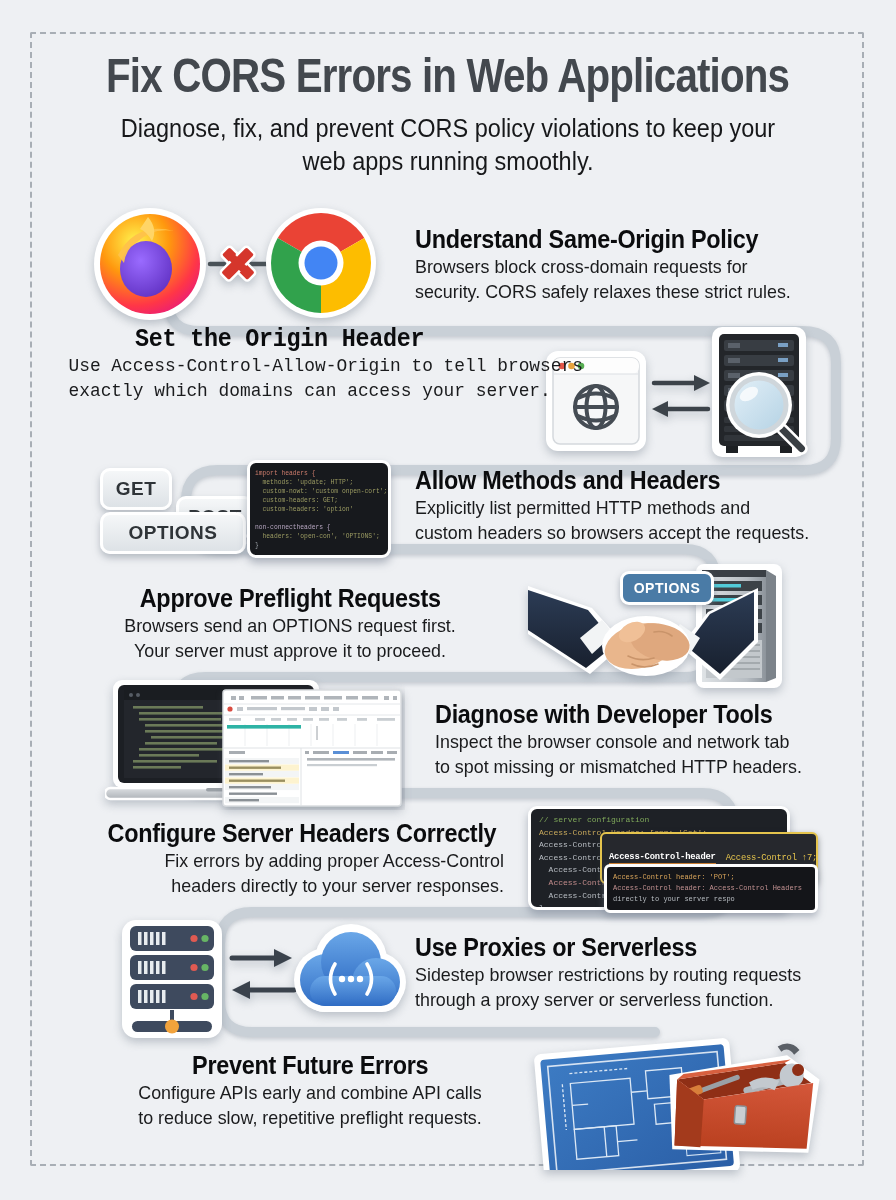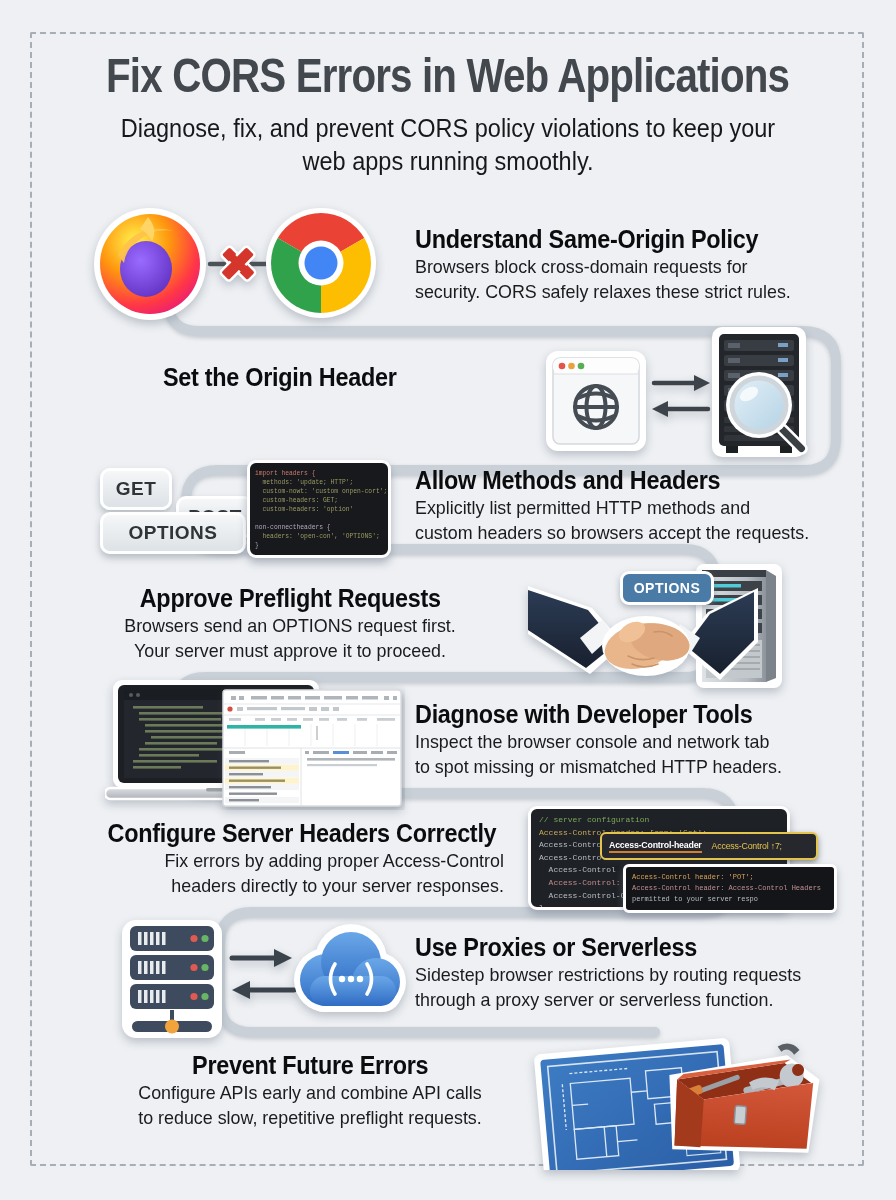--- a/index.html
+++ b/index.html
@@ -33,25 +33,25 @@
   .code3 div:nth-child(1){color:#c97a6a;}
   .code3 div:nth-child(2),.code3 div:nth-child(3),.code3 div:nth-child(4),.code3 div:nth-child(5){color:#9b9b62;}
   .code3 div:nth-child(7){color:#b6a6c0;}
   .code3 div:nth-child(8){color:#9b9b62;}
   .code6{background:#1e2126;padding:5px 8px;font-size:8px;line-height:12.6px;}
   .code6 .comment{color:#7fa85a;}
   .code6-lines{color:#b9bec4;}
   .code6-lines div:nth-child(1){color:#c8a95c;}
   .code6-lines div:nth-child(5){color:#c08a8a;}
   .hl-box{background:#26282d;border:2.5px solid #e5c44d;border-radius:6px;box-shadow:0 3px 6px rgba(40,45,50,.5);
-          font-family:Liberation Sans, sans-serif;font-size:8.8px;display:flex;align-items:center;padding:0 7px;white-space:nowrap;letter-spacing:-.2px;}
+          font-family:Liberation Mono, monospace;font-size:8.8px;display:flex;align-items:center;padding:12px 7px;white-space:nowrap;letter-spacing:-.2px;}
   .hl-left{color:#fff;font-weight:700;border-bottom:2px solid #d08030;padding-bottom:1px;}
   .hl-right{color:#e5c44d;margin-left:10px;}
   .tooltip-box{background:#141519;border:3px solid #ffffff;border-radius:6px;box-shadow:0 4px 7px rgba(120,130,145,.5);
-          font-family:"Liberation Mono",monospace;font-size:7px;line-height:11px;padding:5px 6px;white-space:nowrap;margin-left:19px;}
+          font-family:"Liberation Mono",monospace;font-size:7px;line-height:11px;padding:5px 6px;white-space:nowrap;}
   .tooltip-box div:nth-child(1){color:#d8a45a;}
   .tooltip-box div:nth-child(2){color:#c09090;}
   .tooltip-box div:nth-child(3){color:#b8bdc2;}
   
   .badge{background:#4a7ba6;border:3px solid #fff;border-radius:9px;box-shadow:0 3px 6px rgba(110,120,135,.5);
          color:#fff;font-weight:700;font-size:14px;display:flex;align-items:center;justify-content:center;letter-spacing:.5px;}
   .shadow{filter:drop-shadow(0 4px 5px rgba(123,133,147,.45));}
 </style>
 </head>
 <body>
@@ -113,22 +113,26 @@
   </g>
 </svg>
 <div class="abs left-block" style="left:415px;top:224px;z-index:3;">
   <div class="step-heading"><span class="ln">Understand Same-Origin Policy</span></div>
   <div class="step-body">
       <div>Browsers block cross-domain requests for</div>
       <div>security. CORS safely relaxes these strict rules.</div>
     </div>
 </div>
 
-<div class="abs center-block" style="left:55px;top:362px;width:450px;z-index:3;">
+<div class="abs center-block" style="left:55px;top:324px;width:450px;z-index:3;font-family:Liberation Mono, monospace;">
   <div class="step-heading"><span class="ln">Set the Origin Header</span></div>
+  <div class="step-body">
+      <div>Use Access-Control-Allow-Origin to tell browsers</div>
+      <div>exactly which domains can access your server.</div>
+    </div>
 </div>
 <svg class="abs shadow" style="left:540px;top:325px;z-index:2;" width="272" height="136" viewBox="0 0 272 136">
   <defs>
     <linearGradient id="lensG" x1="0" y1="0" x2="1" y2="1">
       <stop offset="0%" stop-color="#e3f0f8"></stop>
         <stop offset="100%" stop-color="#b4d2e4"></stop>
     </linearGradient>
   </defs>
 
   <g>
@@ -384,21 +388,21 @@
         <rect x="124" y="108" width="42" height="2.4" fill="#8a9095"></rect>
       <rect x="120" y="112.5" width="74" height="6.2" fill="#ffffff"></rect>
         <rect x="124" y="114.5" width="48" height="2.4" fill="#8a9095"></rect>
       <rect x="120" y="119" width="74" height="6.2" fill="#f3f5f6"></rect>
         <rect x="124" y="121" width="30" height="2.4" fill="#8a9095"></rect>
     </g>
     <rect x="202" y="80" width="88" height="2.6" fill="#b0b5ba"></rect>
     <rect x="202" y="86" width="70" height="2.2" fill="#c9ced2"></rect>
   </g>
 </svg>
-<div class="abs left-block" style="left:415px;top:699px;z-index:3;">
+<div class="abs left-block" style="left:435px;top:699px;z-index:3;">
   <div class="step-heading"><span class="ln">Diagnose with Developer Tools</span></div>
   <div class="step-body">
       <div>Inspect the browser console and network tab</div>
       <div>to spot missing or mismatched HTTP headers.</div>
     </div>
 </div>
 
 <div class="abs center-block" style="left:48px;top:818px;width:470px;z-index:3;text-align:right;">
   <div class="step-heading"><span class="ln">Configure Server Headers Correctly</span></div>
   <div class="step-body">
@@ -410,21 +414,21 @@
   <div class="comment">// server configuration</div>
   <div class="code6-lines" style="white-space:pre;"><div>Access-Control Header: [cpn: 'Get';</div><div>Access-Control</div><div>Access-Control:</div><div>  Access-Control</div><div>  Access-Control: headers;</div><div>  Access-Control-Control,</div><div>}</div></div>
 </div>
 <div class="abs hl-box" style="left:600px;top:832px;width:200px;height:24px;z-index:4;">
   <span class="hl-left">Access-Control-header</span>
   <span class="hl-right">Access-Control ↑7;</span>
 </div>
 <div class="abs tooltip-box" style="left:604px;top:864px;width:196px;z-index:5;">
     <div>Access-Control header: 'POT';</div>
     <div>Access-Control header: Access-Control Headers</div>
-    <div>permitted to your server respo</div>
+    <div>directly to your server respo</div>
   </div>
 
 <svg class="abs shadow" style="left:118px;top:918px;z-index:2;" width="290" height="122" viewBox="0 0 290 122">
   <defs>
     <linearGradient id="cloudG" x1="0" y1="0" x2="0" y2="1">
       <stop offset="0%" stop-color="#6aa7e8"></stop>
         <stop offset="100%" stop-color="#2f6cc4"></stop>
     </linearGradient>
   </defs>
 

